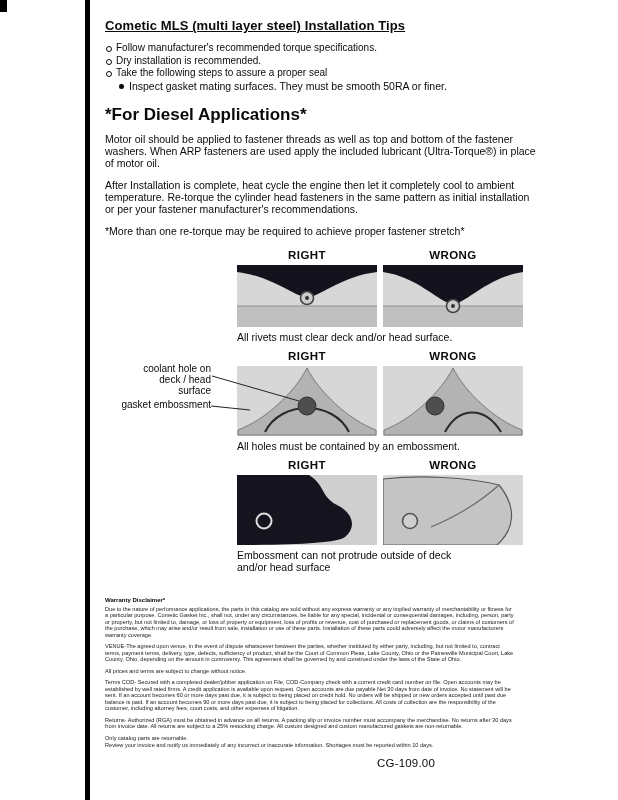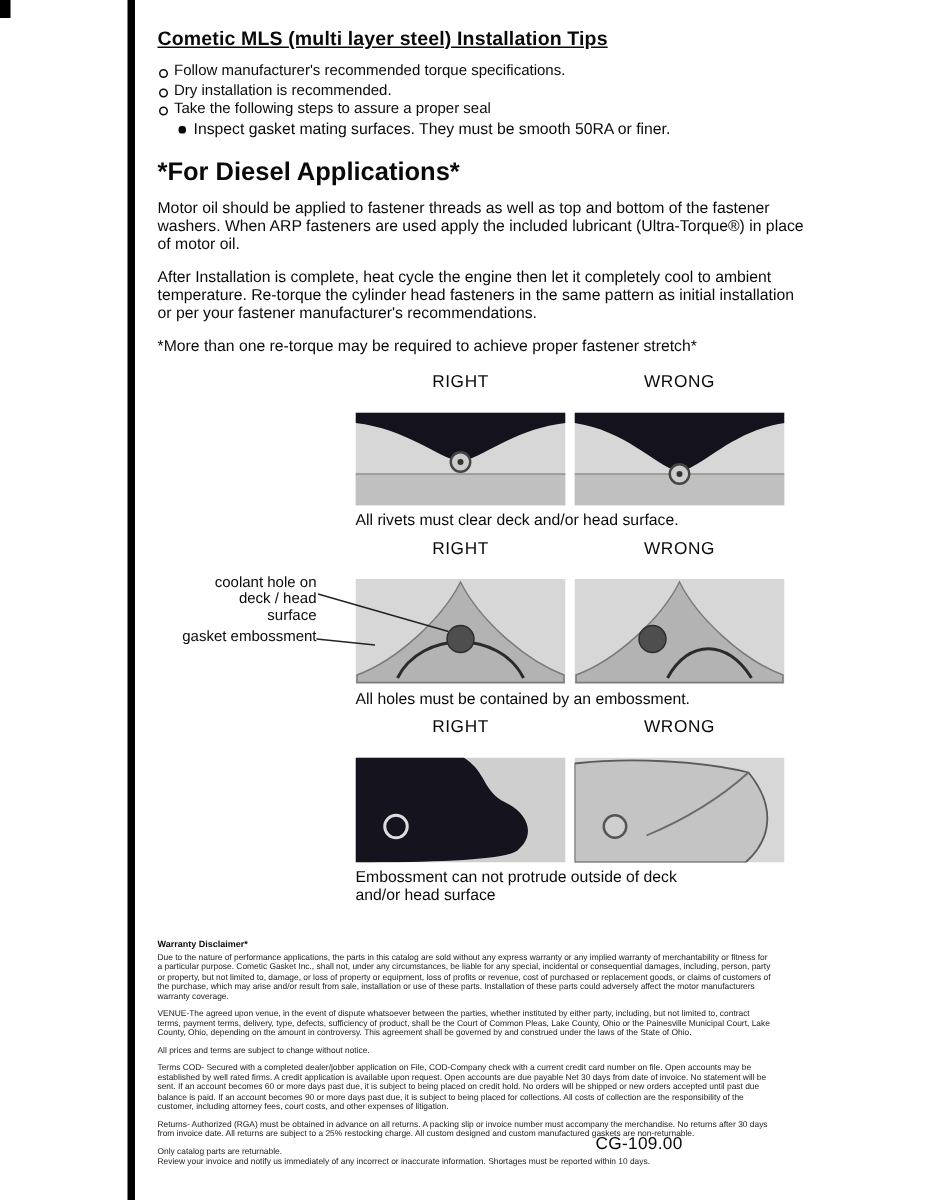--- a/index.html
+++ b/index.html
@@ -18,39 +18,39 @@
   ul.subtips { list-style:none; margin-left:13px; }
   ul.subtips > li { position:relative; font-size:10.5px; line-height:12px; padding-left:11px; }
   ul.subtips > li::before { content:""; position:absolute; left:1px; top:4.5px; width:4.5px; height:4.5px; background:#0a0a0a; border-radius:50%; }
 
   .diesel-heading { font-size:17px; font-weight:bold; margin-top:13px; margin-bottom:8px; }
   .para { font-size:10.5px; line-height:12px; margin-bottom:10px; width:436px; }
   .para.last { margin-bottom:12px; }
 
   .diagrams { margin-left:132px; width:300px; margin-top:7px; }
   .dg-row { margin-bottom:7px; }
-  .dg-labels { display:flex; }
+  .dg-labels { display:flex;font-weight:bold; }
   .dg-labels span { width:140px; text-align:center; font-size:11.5px; letter-spacing:.4px; }
   .dg-labels span + span { margin-left:6px; }
-  .dg-images { position:relative; display:flex; gap:6px; margin-top:14px; }
+  .dg-images { position:relative; display:flex; gap:6px; margin-top:4px; }
   .dg-images svg { display:block; }
   .dg-caption { font-size:10.5px; margin-top:4px; line-height:12px; }
   .dg-caption.wrap { width:240px; }
 
   .annotation { position:absolute; font-size:10px; line-height:11px; text-align:right; color:#0a0a0a; }
   .ann-coolant { left:-106px; top:-3px; width:80px; }
   .ann-emboss  { left:-122px; top:33px; width:96px; }
   .ann-lines { position:absolute; left:-45px; top:0; pointer-events:none; }
 
   .warranty { margin-top:24px; width:410px; }
   .warranty-heading { font-size:6px; font-weight:bold; margin-bottom:3px; }
   .warranty p { font-size:5.6px; line-height:6.5px; margin-bottom:5px; color:#1a1a1a; }
   .warranty p.tight { margin-bottom:1px; }
 
-  .footer-code { position:absolute; left:397px; top:757px; font-size:11.5px; letter-spacing:.2px; }
+  .footer-code { position:absolute; left:377px; top:757px; font-size:11.5px; letter-spacing:.2px; }
 </style>
 </head>
 <body>
 
 <div class="page">
   <div class="corner-mark"></div>
   <div class="spine"></div>
 
   <div class="content">
 

